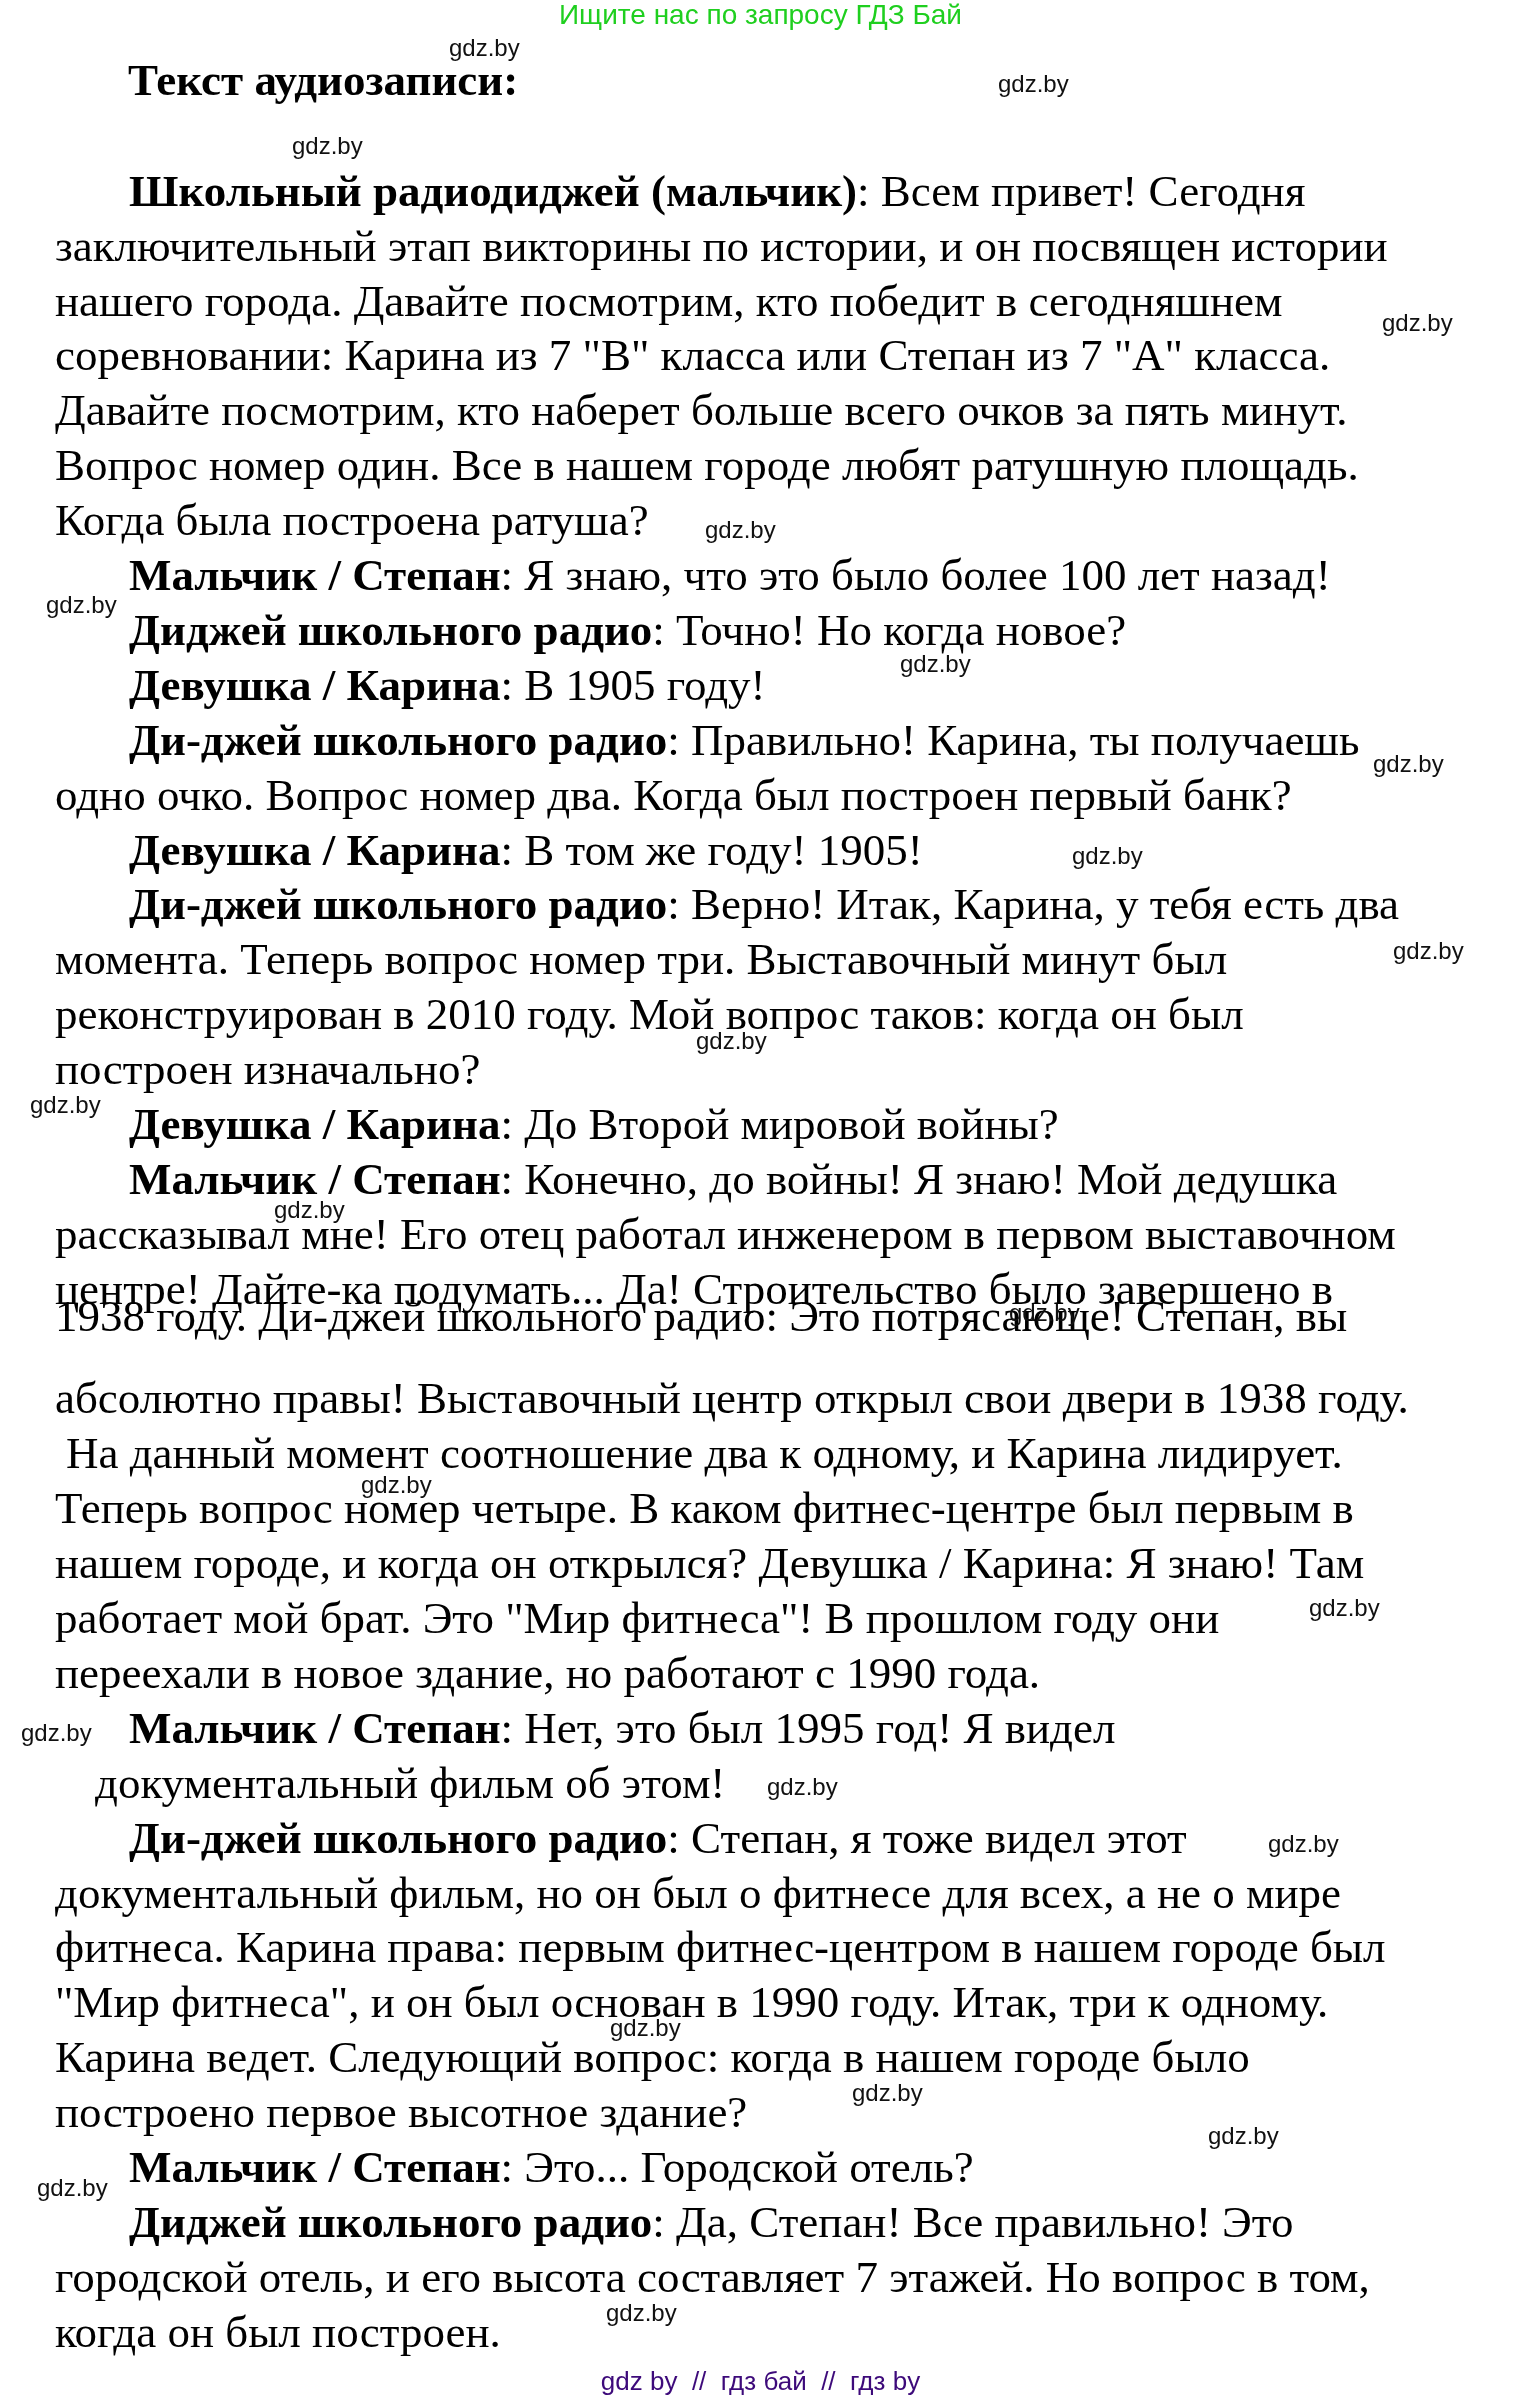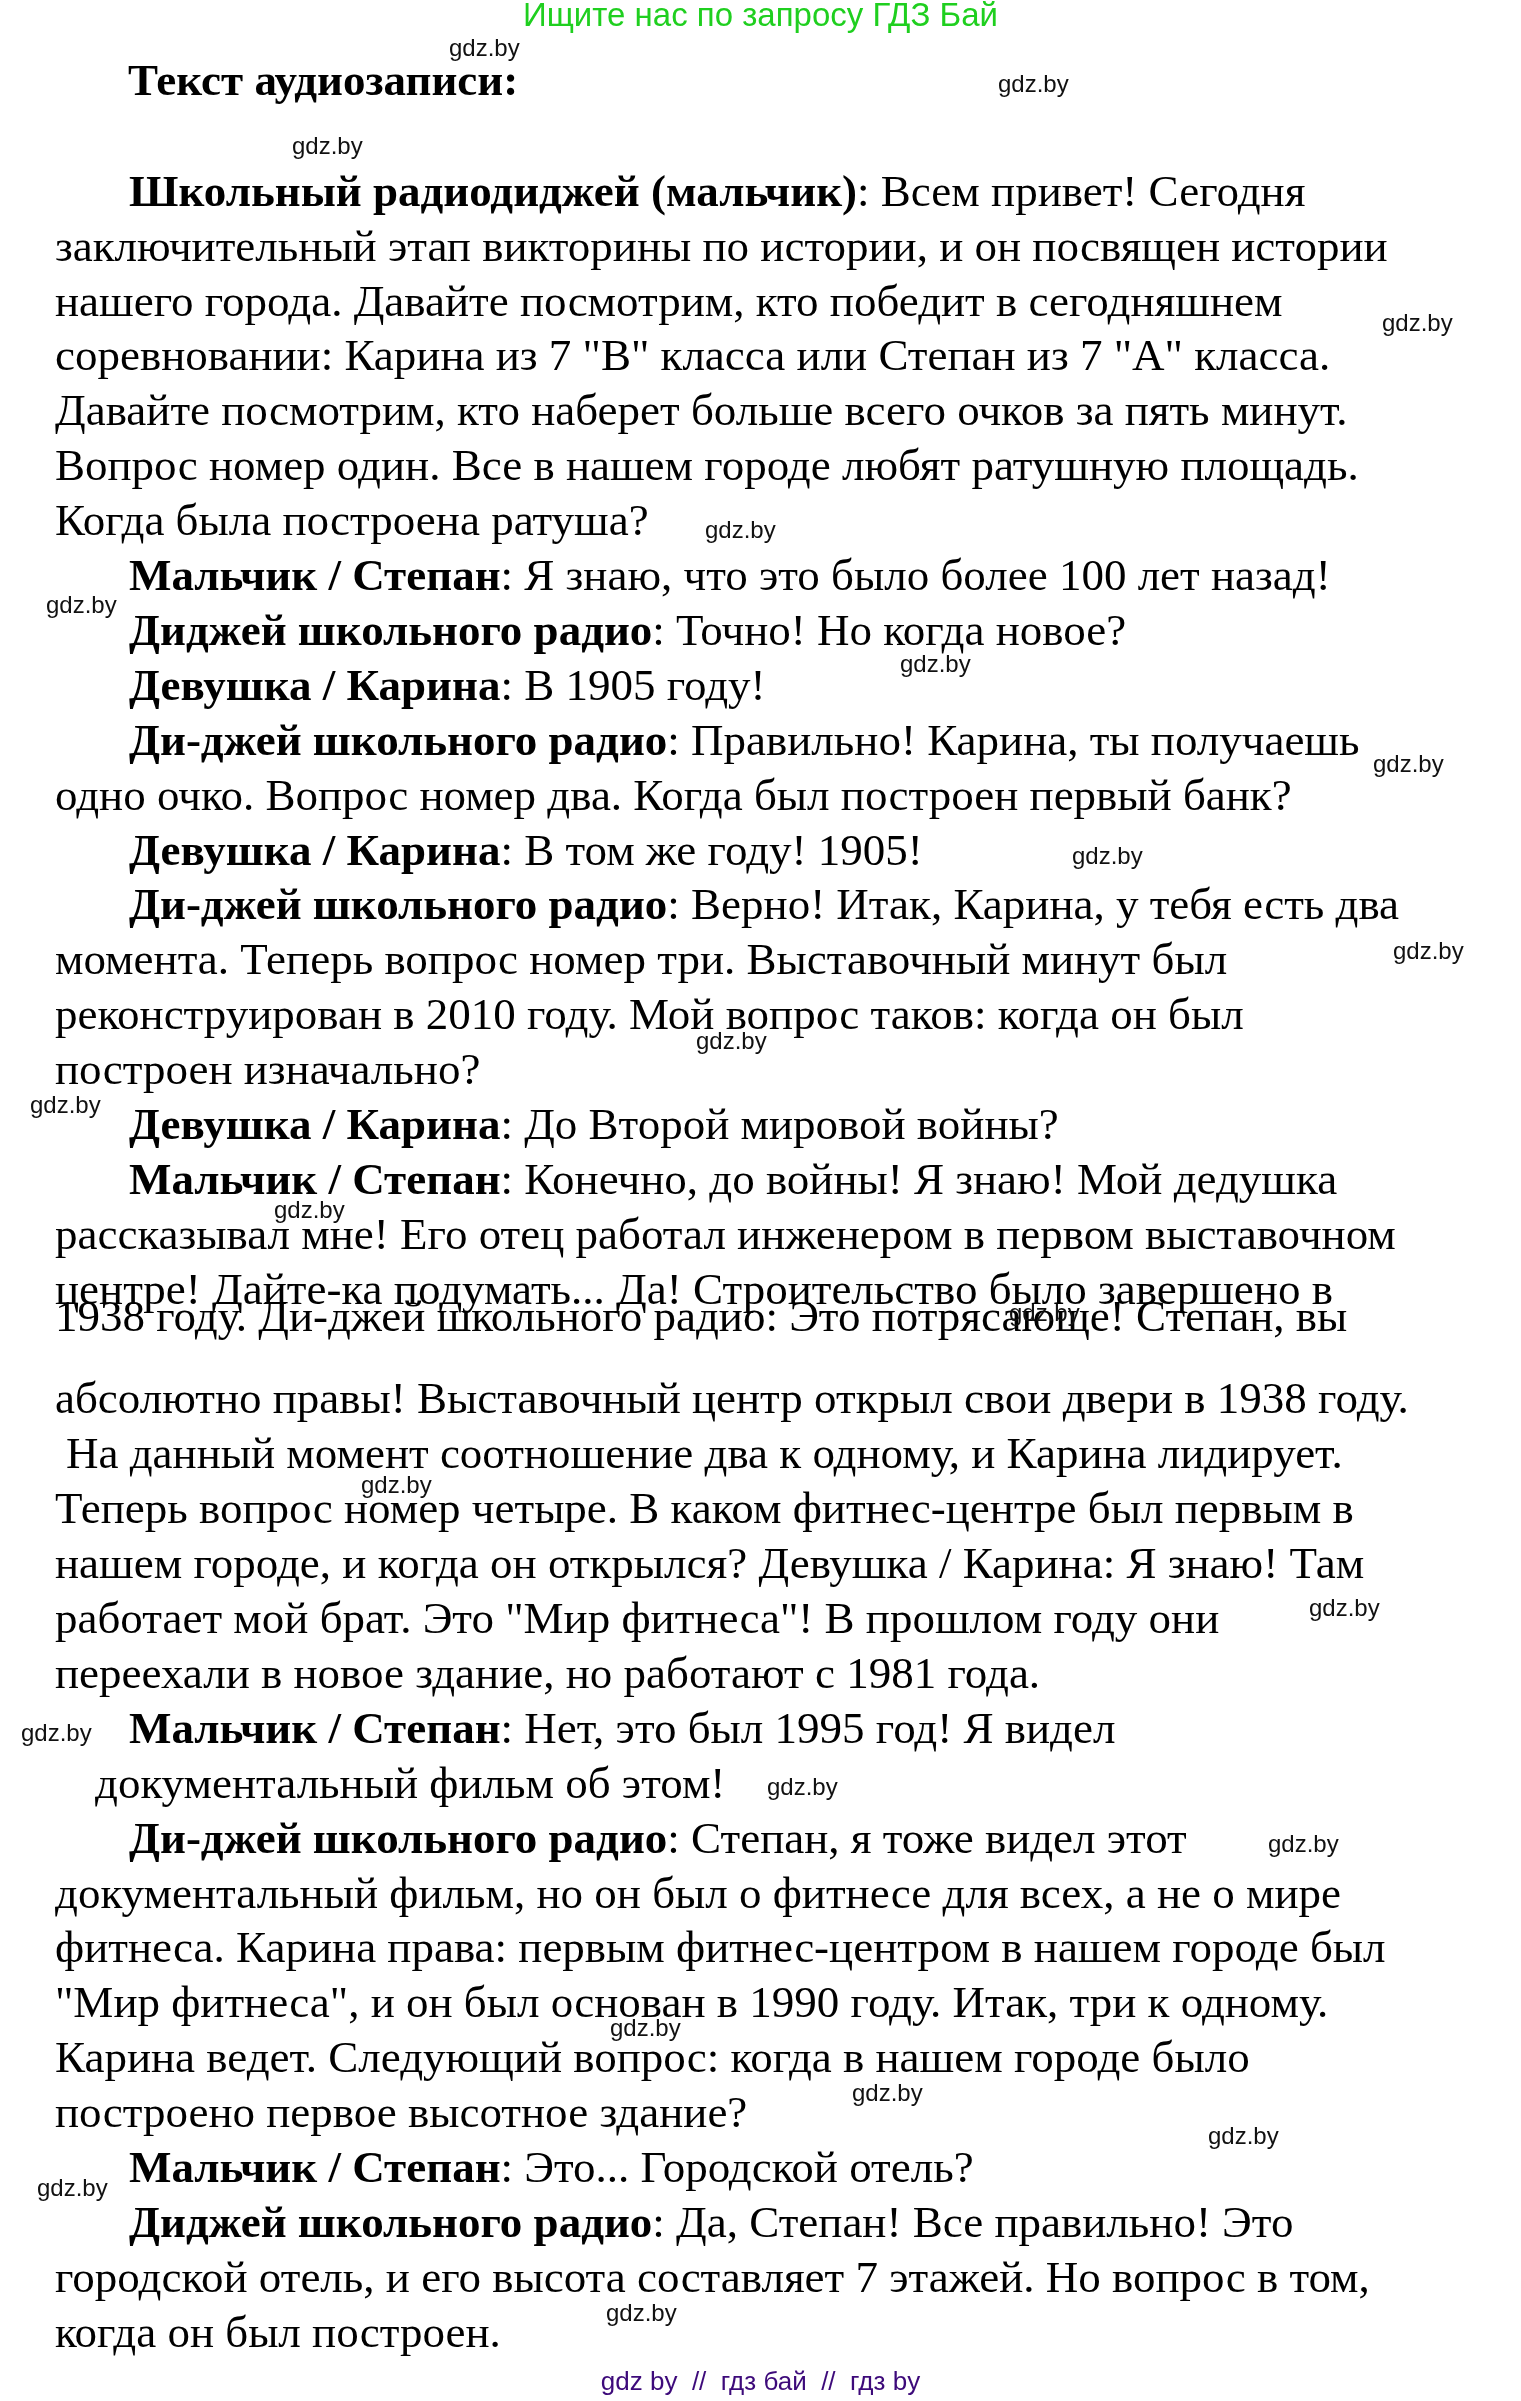--- a/index.html
+++ b/index.html
@@ -1,19 +1,19 @@
 <!DOCTYPE html>
 <html style="font-size:13px"><head>
 <meta charset="utf-8">
 <style>
   html, body { margin: 0; padding: 0; background: #ffffff; }
   body { width: 1521px; height: 2401px; position: relative; overflow: hidden; }
   .banner {
     position: absolute; left: 0; width: 1521px; top: 0px; text-align: center;
-    font-family: "Liberation Sans", sans-serif; font-size: 33px; line-height: 29.5px;
+    font-family: "Liberation Sans", sans-serif; font-size: 28px; line-height: 29.5px;
     color: #1fcf1f;
   }
   .footer {
     position: absolute; left: 0; width: 1521px; top: 2365px; text-align: center;
     font-family: "Liberation Sans", sans-serif; font-size: 26px; line-height: 33px;
     color: #3d0a7a; white-space: pre;
   }
   .heading {
     position: absolute; left: 128px; top: 58px;
     font-family: "Liberation Serif", serif; font-weight: bold; font-size: 45px; line-height: 45px;
@@ -57,21 +57,21 @@
     <div class="line" style="left: 129px; top: 1102px;"><b>Девушка / Карина</b><span>: До Второй мировой войны?</span></div>
     <div class="line" style="left: 129px; top: 1157px;"><b>Мальчик / Степан</b><span>: Конечно, до войны! Я знаю! Мой дедушка</span></div>
     <div class="line" style="left: 55px; top: 1212px;"><span>рассказывал мне! Его отец работал инженером в первом выставочном</span></div>
     <div class="line" style="left: 55px; top: 1267px;"><span>центре! Дайте-ка подумать... Да! Строительство было завершено в</span></div>
     <div class="line" style="left: 55px; top: 1294px;"><span>1938 году. Ди-джей школьного радио: Это потрясающе! Степан, вы</span></div>
     <div class="line" style="left: 55px; top: 1376px;"><span>абсолютно правы! Выставочный центр открыл свои двери в 1938 году.</span></div>
     <div class="line" style="left: 66px; top: 1431px;"><span>На данный момент соотношение два к одному, и Карина лидирует.</span></div>
     <div class="line" style="left: 55px; top: 1486px;"><span>Теперь вопрос номер четыре. В каком фитнес-центре был первым в</span></div>
     <div class="line" style="left: 55px; top: 1541px;"><span>нашем городе, и когда он открылся? Девушка / Карина: Я знаю! Там</span></div>
     <div class="line" style="left: 55px; top: 1596px;"><span>работает мой брат. Это "Мир фитнеса"! В прошлом году они</span></div>
-    <div class="line" style="left: 55px; top: 1651px;"><span>переехали в новое здание, но работают с 1981 года.</span></div>
+    <div class="line" style="left: 55px; top: 1651px;"><span>переехали в новое здание, но работают с 1990 года.</span></div>
     <div class="line" style="left: 129px; top: 1706px;"><b>Мальчик / Степан</b><span>: Нет, это был 1995 год! Я видел</span></div>
     <div class="line" style="left: 55px; top: 1761px; margin-left: 40px;"><span>документальный фильм об этом!</span></div>
     <div class="line" style="left: 129px; top: 1816px;"><b>Ди-джей школьного радио</b><span>: Степан, я тоже видел этот</span></div>
     <div class="line" style="left: 55px; top: 1871px;"><span>документальный фильм, но он был о фитнесе для всех, а не о мире</span></div>
     <div class="line" style="left: 55px; top: 1925px;"><span>фитнеса. Карина права: первым фитнес-центром в нашем городе был</span></div>
     <div class="line" style="left: 55px; top: 1980px;"><span>"Мир фитнеса", и он был основан в 1990 году. Итак, три к одному.</span></div>
     <div class="line" style="left: 55px; top: 2035px;"><span>Карина ведет. Следующий вопрос: когда в нашем городе было</span></div>
     <div class="line" style="left: 55px; top: 2090px;"><span>построено первое высотное здание?</span></div>
     <div class="line" style="left: 129px; top: 2145px;"><b>Мальчик / Степан</b><span>: Это... Городской отель?</span></div>
     <div class="line" style="left: 129px; top: 2200px;"><b>Диджей школьного радио</b><span>: Да, Степан! Все правильно! Это</span></div>

